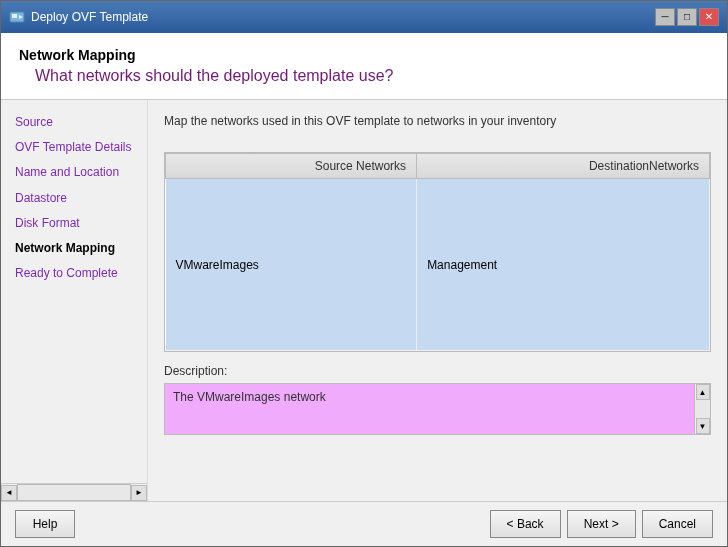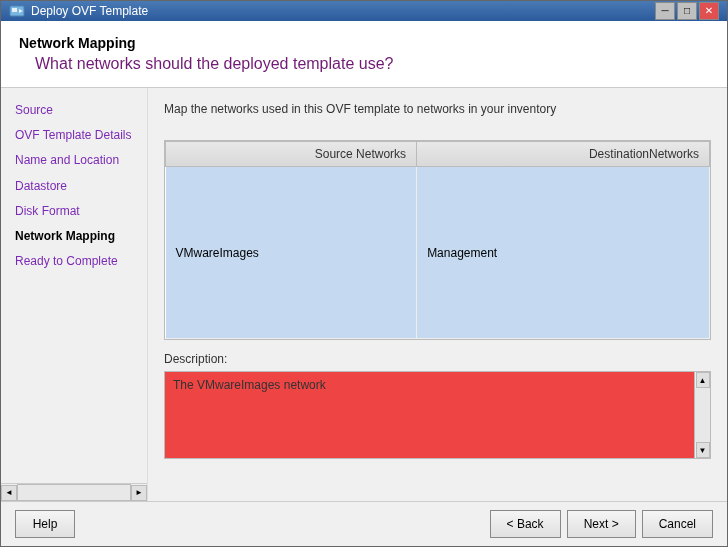--- a/index.html
+++ b/index.html
@@ -18,21 +18,21 @@
       height: 547px;
       border: 1px solid #666;
       display: flex;
       flex-direction: column;
       background: #f0f0f0;
     }
 
     .title-bar {
       background: linear-gradient(to bottom, #4a7ab5, #2a5a9b);
       color: white;
-      height: 20px;
+      height: 32px;
       display: flex;
       align-items: center;
       padding: 0 8px;
       flex-shrink: 0;
       user-select: none;
     }
 
     .title-bar-icon {
       width: 16px;
       height: 16px;
@@ -178,23 +178,23 @@
       flex-shrink: 0;
     }
 
     .description-label {
       font-size: 12px;
       color: #333;
       margin-bottom: 5px;
     }
 
     .description-box {
-      background: #ef4444;
-      border: 1px solid #bbb;
-      height: 88px;
+      background: #f0abfc;
+      border: 1px solid #bbb;
+      height: 52px;
       display: flex;
       position: relative;
     }
 
     .description-text {
       flex: 1;
       padding: 6px 8px;
       font-size: 12px;
       color: #333;
       overflow: hidden;

